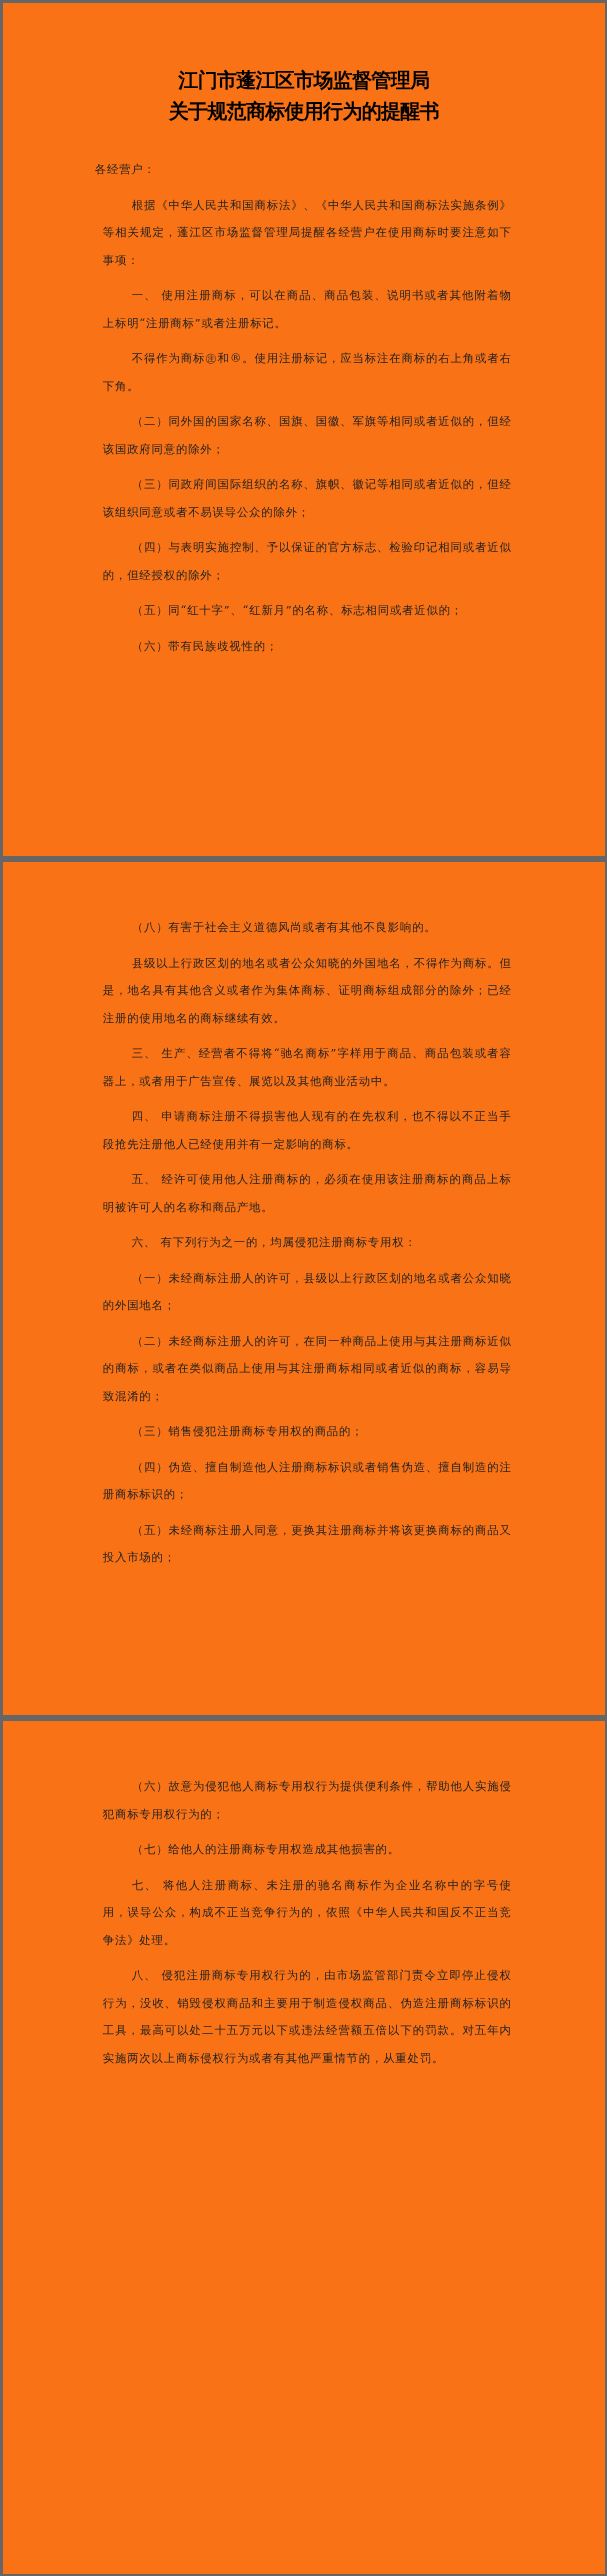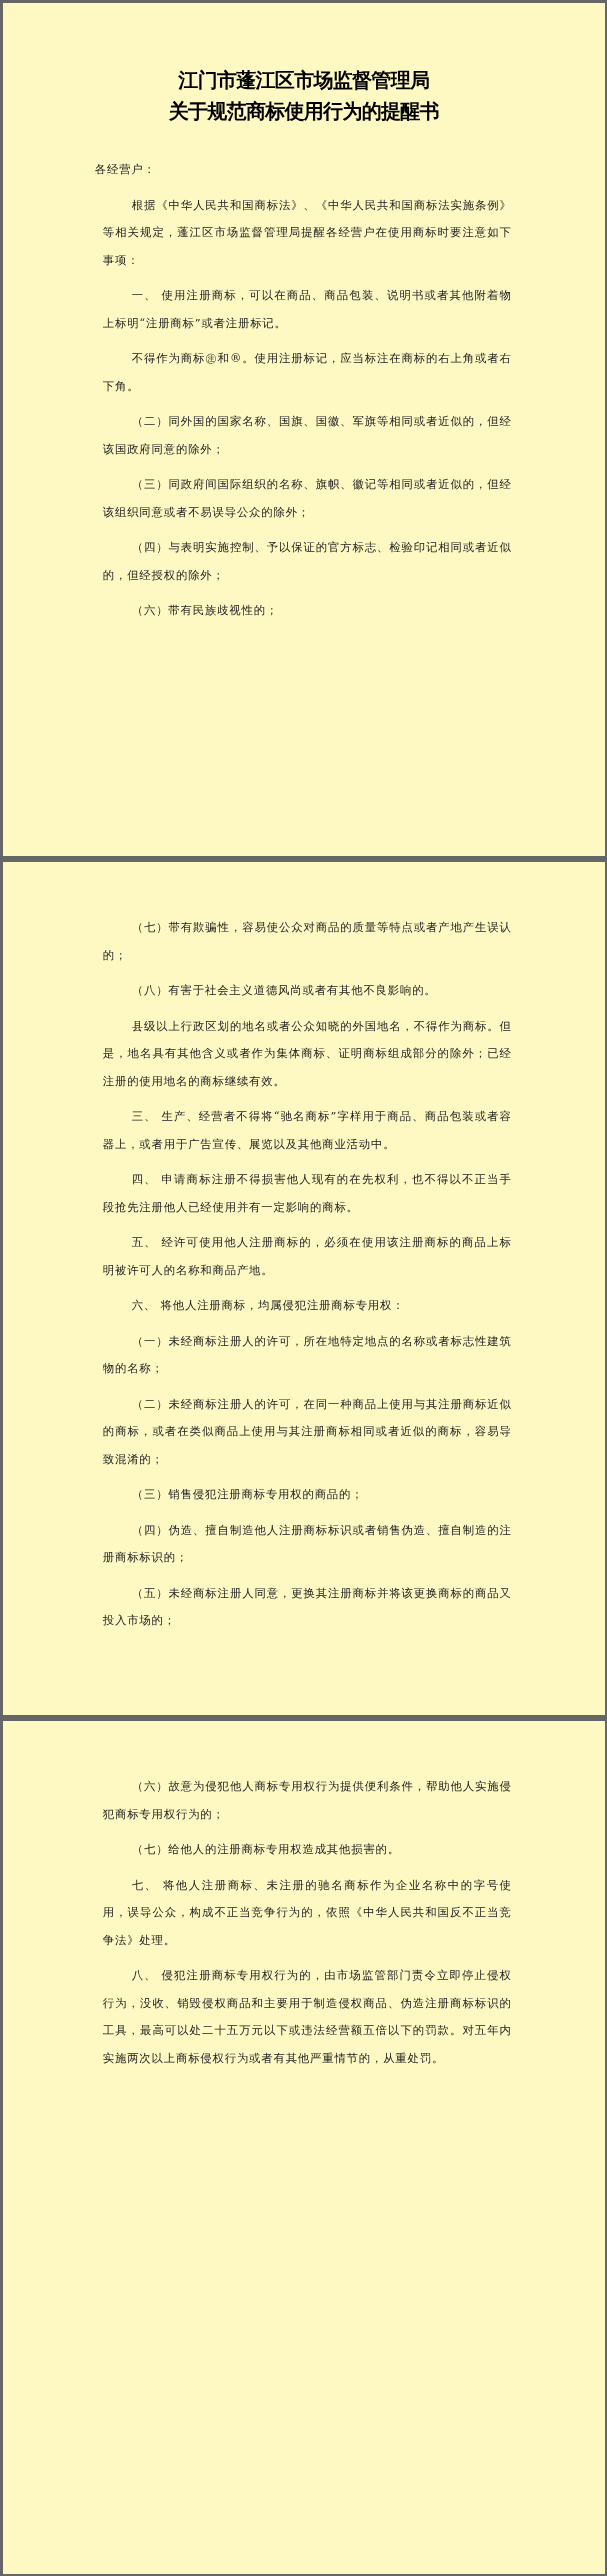--- a/index.html
+++ b/index.html
@@ -9,21 +9,21 @@
     background: #666666;
     position: relative;
     overflow: hidden;
     font-family: "DejaVu Serif", "Liberation Serif", serif;
   }
   .page {
     position: absolute;
     left: 2.8px;
     width: 602px;
     height: 853px;
-    background: #fef9c3;
+    background: #f97316;
     box-sizing: border-box;
   }
   .page.p1 { top: 2.8px; }
   .page.p2 { top: 862px; }
   .page.p3 { top: 1721px; }
   .title {
     position: absolute;
     left: 0; right: 0;
     text-align: center;
     font-family: "DejaVu Serif", "Liberation Serif", serif;
@@ -59,34 +59,34 @@
   <div class="title t1">江门市蓬江区市场监督管理局</div>
   <div class="title t2">关于规范商标使用行为的提醒书</div>
   <div class="body">
     <p class="para noindent greeting">各经营户：</p>
     <p class="para indent">根据《中华人民共和国商标法》、《中华人民共和国商标法实施条例》等相关规定，蓬江区市场监督管理局提醒各经营户在使用商标时要注意如下事项：</p>
     <p class="para indent">一、 使用注册商标，可以在商品、商品包装、说明书或者其他附着物上标明“注册商标”或者注册标记。</p>
     <p class="para indent">不得作为商标㊟和®。使用注册标记，应当标注在商标的右上角或者右下角。</p>
     <p class="para indent">（二）同外国的国家名称、国旗、国徽、军旗等相同或者近似的，但经该国政府同意的除外；</p>
     <p class="para indent">（三）同政府间国际组织的名称、旗帜、徽记等相同或者近似的，但经该组织同意或者不易误导公众的除外；</p>
     <p class="para indent">（四）与表明实施控制、予以保证的官方标志、检验印记相同或者近似的，但经授权的除外；</p>
+    <p class="para indent">（五）同“红十字”、“红新月”的名称、标志相同或者近似的；</p>
     <p class="para indent">（六）带有民族歧视性的；</p>
   </div>
 </div>
 
 <div class="page p2">
   <div class="body">
-    <p class="para indent">（七）带有欺骗性，容易使公众对商品的质量等特点或者产地产生误认的；</p>
     <p class="para indent">（八）有害于社会主义道德风尚或者有其他不良影响的。</p>
     <p class="para indent">县级以上行政区划的地名或者公众知晓的外国地名，不得作为商标。但是，地名具有其他含义或者作为集体商标、证明商标组成部分的除外；已经注册的使用地名的商标继续有效。</p>
     <p class="para indent">三、 生产、经营者不得将“驰名商标”字样用于商品、商品包装或者容器上，或者用于广告宣传、展览以及其他商业活动中。</p>
     <p class="para indent">四、 申请商标注册不得损害他人现有的在先权利，也不得以不正当手段抢先注册他人已经使用并有一定影响的商标。</p>
     <p class="para indent">五、 经许可使用他人注册商标的，必须在使用该注册商标的商品上标明被许可人的名称和商品产地。</p>
-    <p class="para indent">六、 将他人注册商标，均属侵犯注册商标专用权：</p>
-    <p class="para indent">（一）未经商标注册人的许可，所在地特定地点的名称或者标志性建筑物的名称；</p>
+    <p class="para indent">六、 有下列行为之一的，均属侵犯注册商标专用权：</p>
+    <p class="para indent">（一）未经商标注册人的许可，县级以上行政区划的地名或者公众知晓的外国地名；</p>
     <p class="para indent">（二）未经商标注册人的许可，在同一种商品上使用与其注册商标近似的商标，或者在类似商品上使用与其注册商标相同或者近似的商标，容易导致混淆的；</p>
     <p class="para indent">（三）销售侵犯注册商标专用权的商品的；</p>
     <p class="para indent">（四）伪造、擅自制造他人注册商标标识或者销售伪造、擅自制造的注册商标标识的；</p>
     <p class="para indent">（五）未经商标注册人同意，更换其注册商标并将该更换商标的商品又投入市场的；</p>
   </div>
 </div>
 
 <div class="page p3">
   <div class="body">
     <p class="para indent">（六）故意为侵犯他人商标专用权行为提供便利条件，帮助他人实施侵犯商标专用权行为的；</p>

